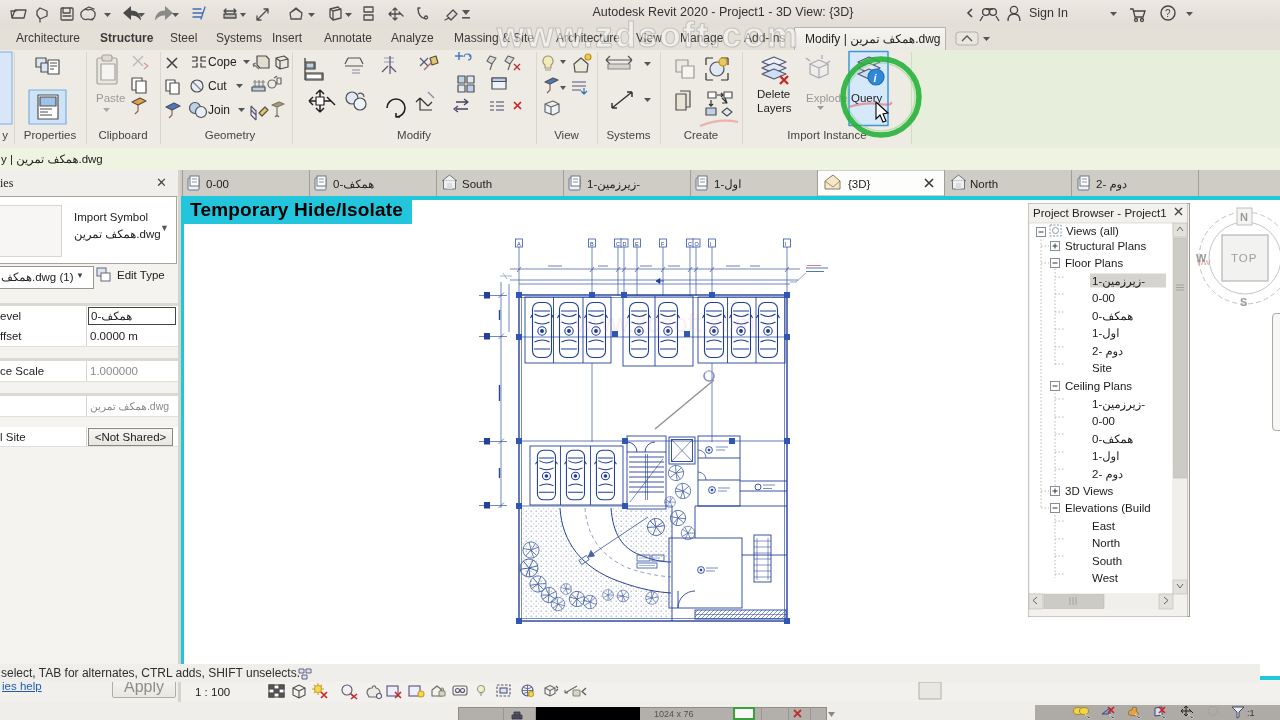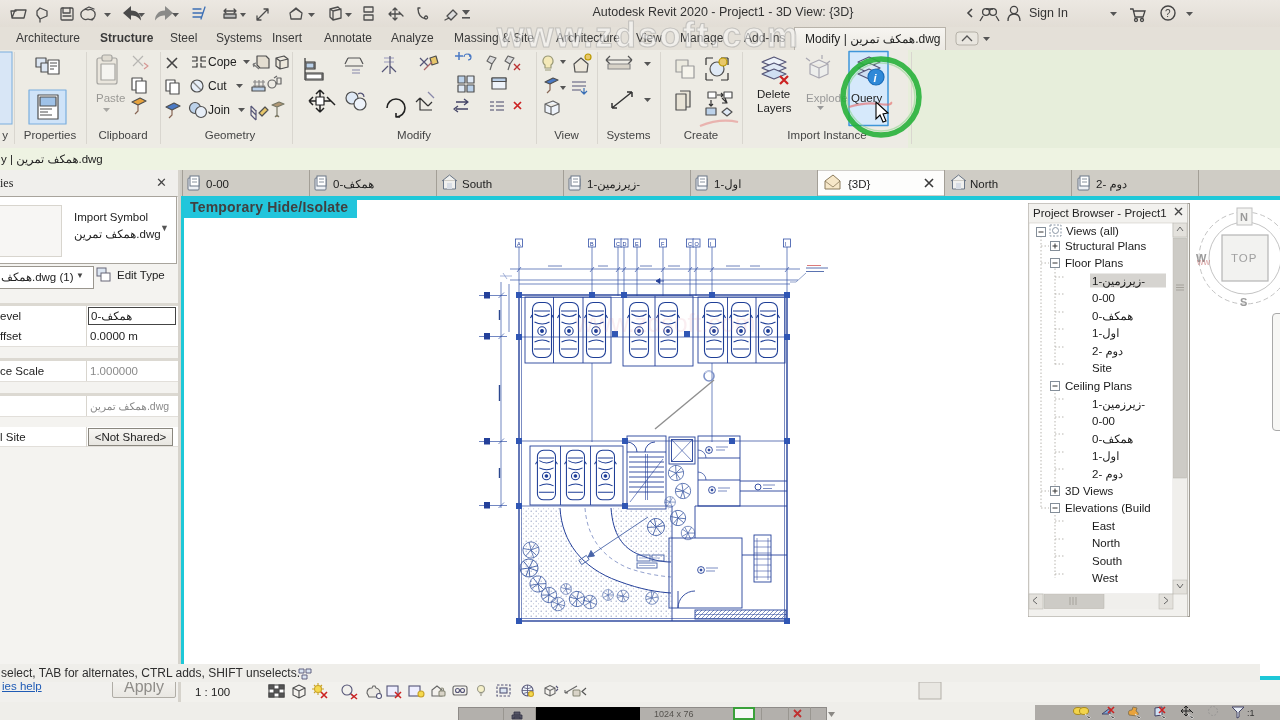--- a/index.html
+++ b/index.html
@@ -12,21 +12,21 @@
 #modtab{position:absolute;top:0;height:22px;line-height:22px;font-size:12px;color:#222;background:linear-gradient(#f7f5f1,#ece9e3);border:1px solid #b8b3aa;border-bottom:none;padding:0 10px;}
 #watermark{left:497px;top:15px;font-size:35px;letter-spacing:2px;color:rgba(252,252,252,0.55);-webkit-text-stroke:1.1px rgba(135,135,135,0.38);z-index:60;font-weight:bold;}
 #ribbon{left:0;top:50px;width:1280px;height:98px;background:#edebe4;border-bottom:1px solid #c6c2b9;}
 #ribbongreen{left:908px;top:50px;width:372px;height:98px;background:#e7eedb;}
 .plabel{position:absolute;top:129px;font-size:11.5px;color:#444;text-align:center;}
 #optionsbar{left:0;top:148px;width:1280px;height:22px;background:#eef3e2;border-bottom:1px solid #cdd0c0;font-size:11.5px;color:#222;line-height:22px;}
 #propspanel{left:0;top:170px;width:180px;height:530px;background:#f4f3f0;}
 #viewtabs{left:180px;top:170px;width:1100px;height:26px;background:#cfccc5;}
 #viewport{left:181px;top:196px;width:1099px;height:484px;background:#1ec8d8;}
 #canvas{left:184px;top:200px;width:1096px;height:476px;background:#ffffff;overflow:hidden;}
-#thichip{left:184px;top:197px;background:#22c5dc;color:#404040;font-weight:bold;font-size:14px;padding:2px 9px 3px 6px;z-index:40;letter-spacing:0.2px;}
+#thichip{left:184px;top:197px;background:#22c5dc;color:#000000;font-weight:bold;font-size:19px;padding:2px 9px 3px 6px;z-index:40;letter-spacing:0.2px;}
 #vcb{left:181px;top:680px;width:1099px;height:22px;background:#f2f1ed;font-size:11.5px;color:#222;}
 #statusbar{left:0;top:702px;width:1280px;height:18px;background:#efeeea;font-size:11.5px;color:#2e2e2e;}
 #pbrowser{left:1028px;top:203px;width:160px;height:412px;background:#f4f3f0;border:1px solid #9f9b93;z-index:30;}
 .sech{position:absolute;left:0;width:178px;height:14px;background:#dcd9d2;border-bottom:1px solid #c6c3bc;font-size:11.5px;font-weight:bold;color:#222;line-height:14px;margin-top:12px;}
 .sech::after{content:"\00AB";position:absolute;right:6px;top:1px;transform:rotate(90deg);font-weight:normal;color:#555;}
 .prow{position:absolute;left:0;width:204px;height:20px;background:#fff;border-bottom:1px solid #e2dfda;}
 .plbl{position:absolute;left:0;top:0;width:86px;height:20px;line-height:20px;font-size:11.5px;color:#222;border-right:1px solid #d8d5ce;}
 .pval{position:absolute;left:88px;top:0;width:86px;height:20px;line-height:20px;font-size:11.5px;color:#222;padding-left:2px;}
 </style>
 </head>

